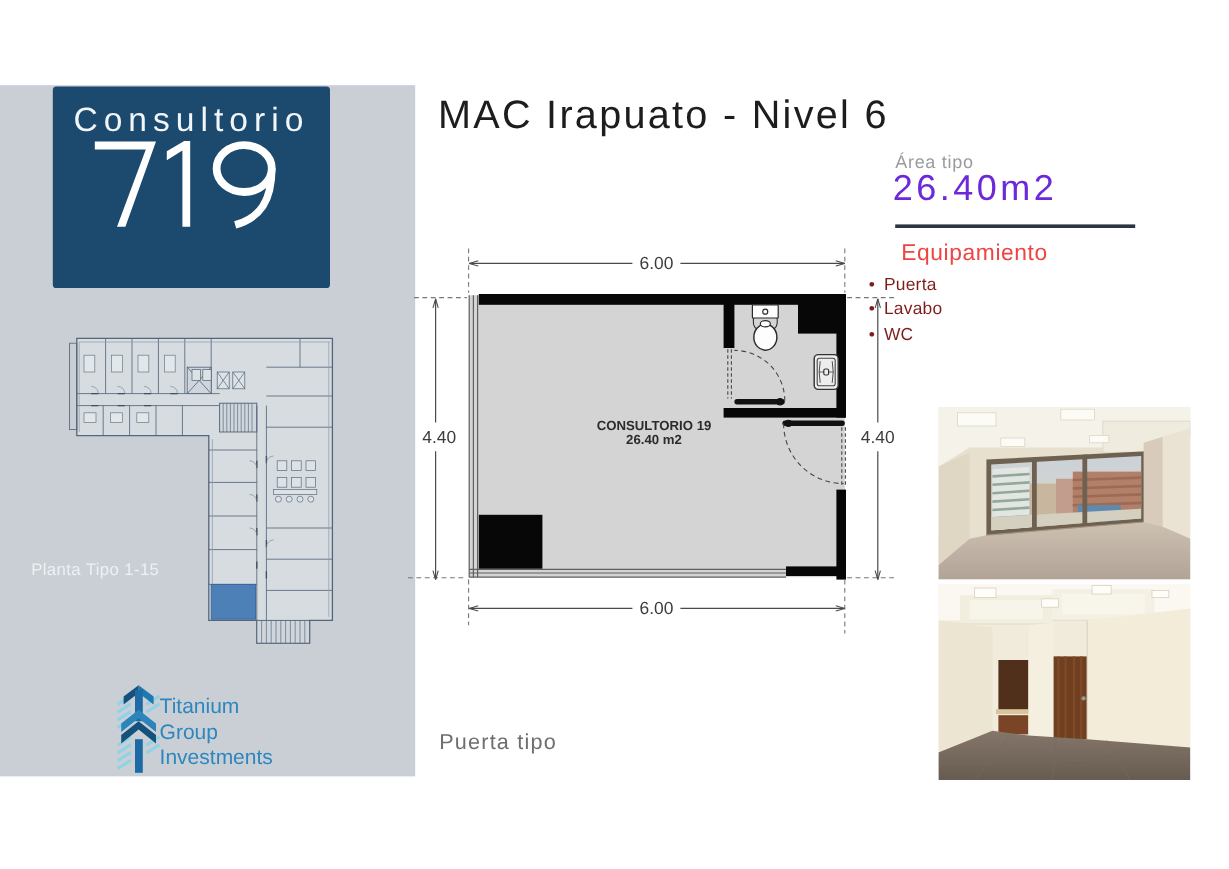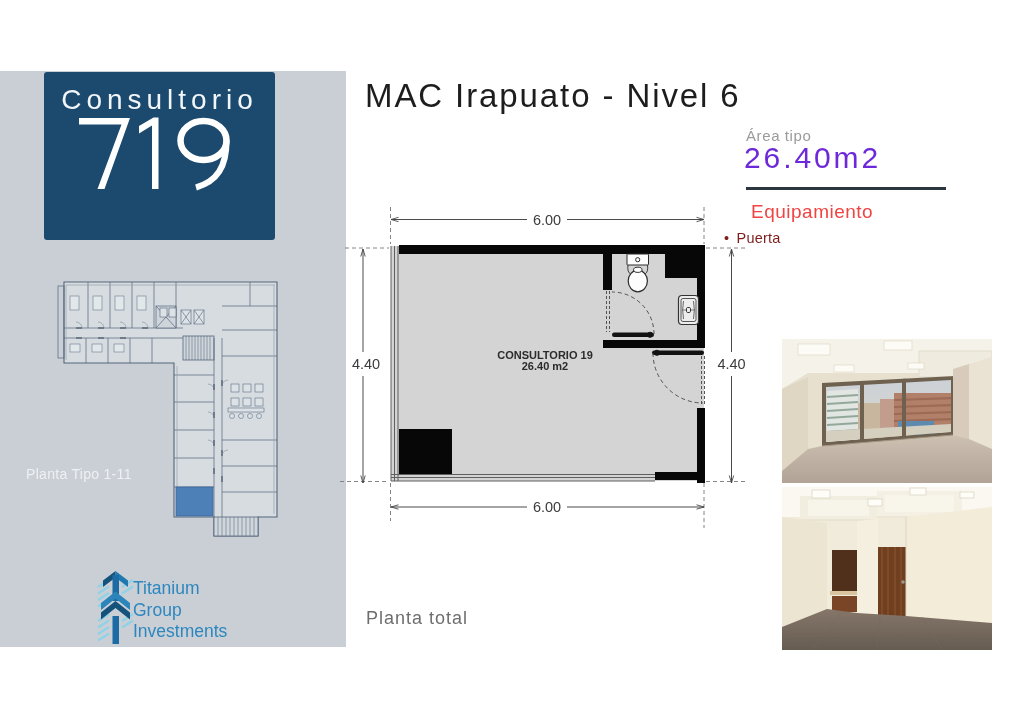--- a/index.html
+++ b/index.html
@@ -177,21 +177,21 @@
         <line x1="234" y1="517" x2="234" y2="536"></line>
           <line x1="238" y1="517" x2="238" y2="536"></line>
         <line x1="242" y1="517" x2="242" y2="536"></line>
           <line x1="246" y1="517" x2="246" y2="536"></line>
         <line x1="250" y1="517" x2="250" y2="536"></line>
           <line x1="254" y1="517" x2="254" y2="536"></line>
       </g>
     </g>
   </svg>
 
-  <div class="abs" style="left:26px;top:466px;color:#eef1f3;font-size:14px;letter-spacing:0.3px;">Planta Tipo 1-11</div>
+  <div class="abs" style="left:26px;top:466px;color:#eef1f3;font-size:14px;letter-spacing:0.3px;">Planta Tipo 1-15</div>
 
   <svg class="abs" style="left:96px;top:566px;" width="175" height="82" viewBox="0 0 175 82">
 
     <g>
       <g stroke="#90d3e6" stroke-width="2.6" fill="none">
         <line x1="2" y1="21" x2="13" y2="14"></line>
         <line x1="2" y1="27.5" x2="13" y2="20.5"></line>
         <line x1="2" y1="34" x2="13" y2="27"></line>
         <line x1="2" y1="40.5" x2="13" y2="33.5"></line>
         <line x1="26" y1="21" x2="37" y2="14"></line>
@@ -223,20 +223,22 @@
   <div class="abs" style="left:746px;top:127px;color:#9b9b9b;font-size:15px;letter-spacing:0.6px;">Área tipo</div>
 
   <div class="abs" style="left:744px;top:141px;color:#6d28d9;font-size:30px;letter-spacing:2.9px;">26.40m2</div>
 
   <div class="abs" style="left:746px;top:187px;width:200px;height:3px;background:#2b3640;"></div>
 
   <div class="abs" style="left:751px;top:201px;color:#ef4444;font-size:19px;letter-spacing:0.5px;">Equipamiento</div>
 
   <div class="abs" style="left:724px;top:228px;color:#7f1d1d;font-size:14.5px;line-height:20.3px;letter-spacing:0.2px;">
     <div>•&nbsp; Puerta</div>
+    <div>•&nbsp; Lavabo</div>
+    <div>•&nbsp; WC</div>
   </div>
 
   <svg class="abs" style="left:330px;top:195px;" width="430" height="345" viewBox="330 195 430 345">
 
     <rect x="391" y="246" width="313" height="235" fill="#d4d4d4"></rect>
 
     <rect x="399" y="245" width="306" height="9" fill="#070707"></rect>
 
     <rect x="697" y="245" width="8" height="103" fill="#070707"></rect>
 
@@ -479,15 +481,15 @@
     <polygon points="0,140 45,122 75,126 124,129 210,136 210,163 0,163" fill="url(#floor2)"></polygon>
 
     <g stroke="#776b5e" stroke-width="0.5" fill="none">
       <path d="M30,163 L60,125"></path>
       <path d="M95,163 L98,129"></path>
       <path d="M160,163 L140,130"></path>
       <path d="M0,150 L210,144"></path>
     </g>
   </svg>
 
-  <div class="abs" style="left:366px;top:608px;color:#6e6e6e;font-size:18px;letter-spacing:1px;">Planta total</div>
+  <div class="abs" style="left:366px;top:608px;color:#6e6e6e;font-size:18px;letter-spacing:1px;">Puerta tipo</div>
 
 </div>
 
 </body></html>

